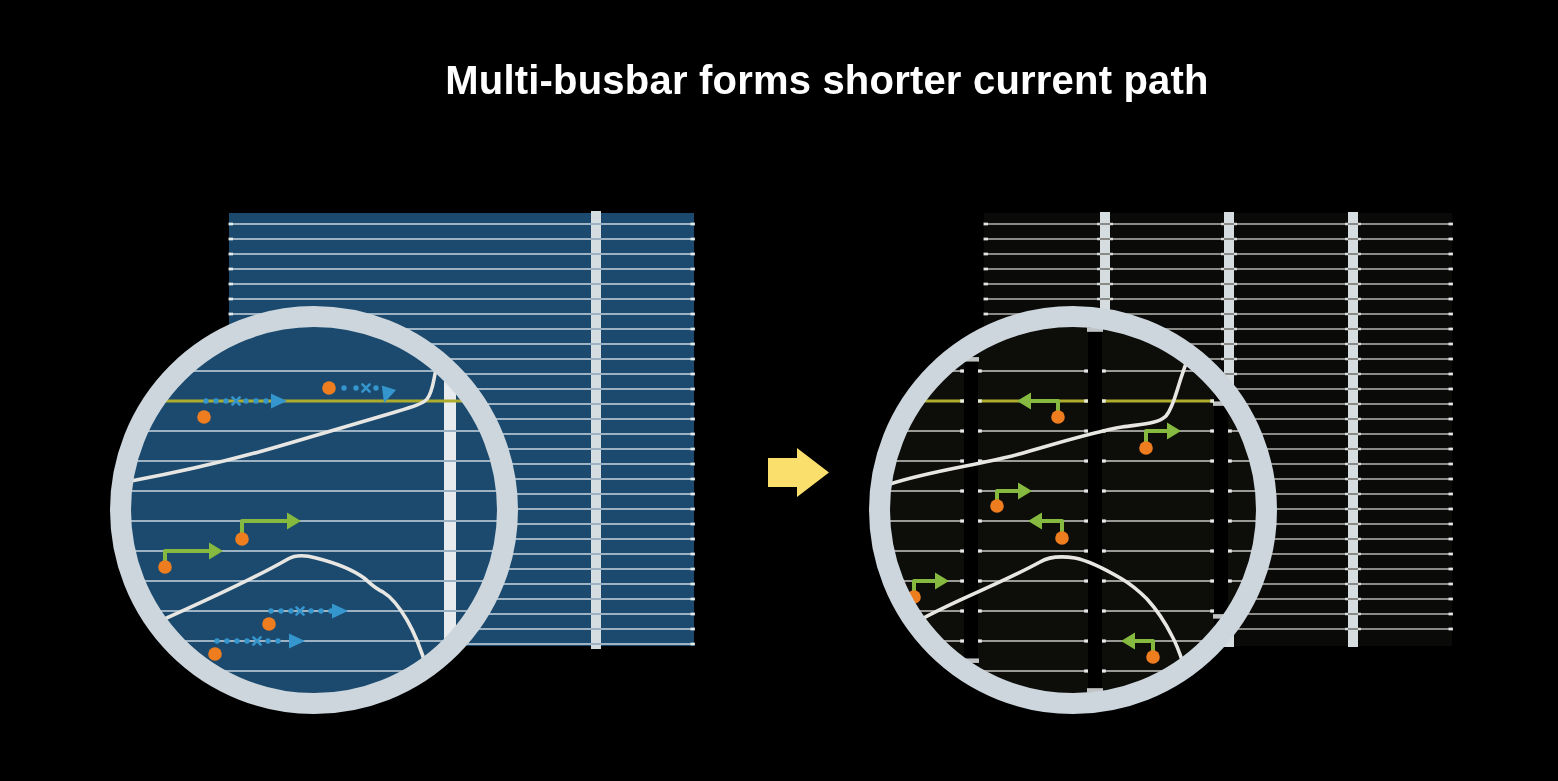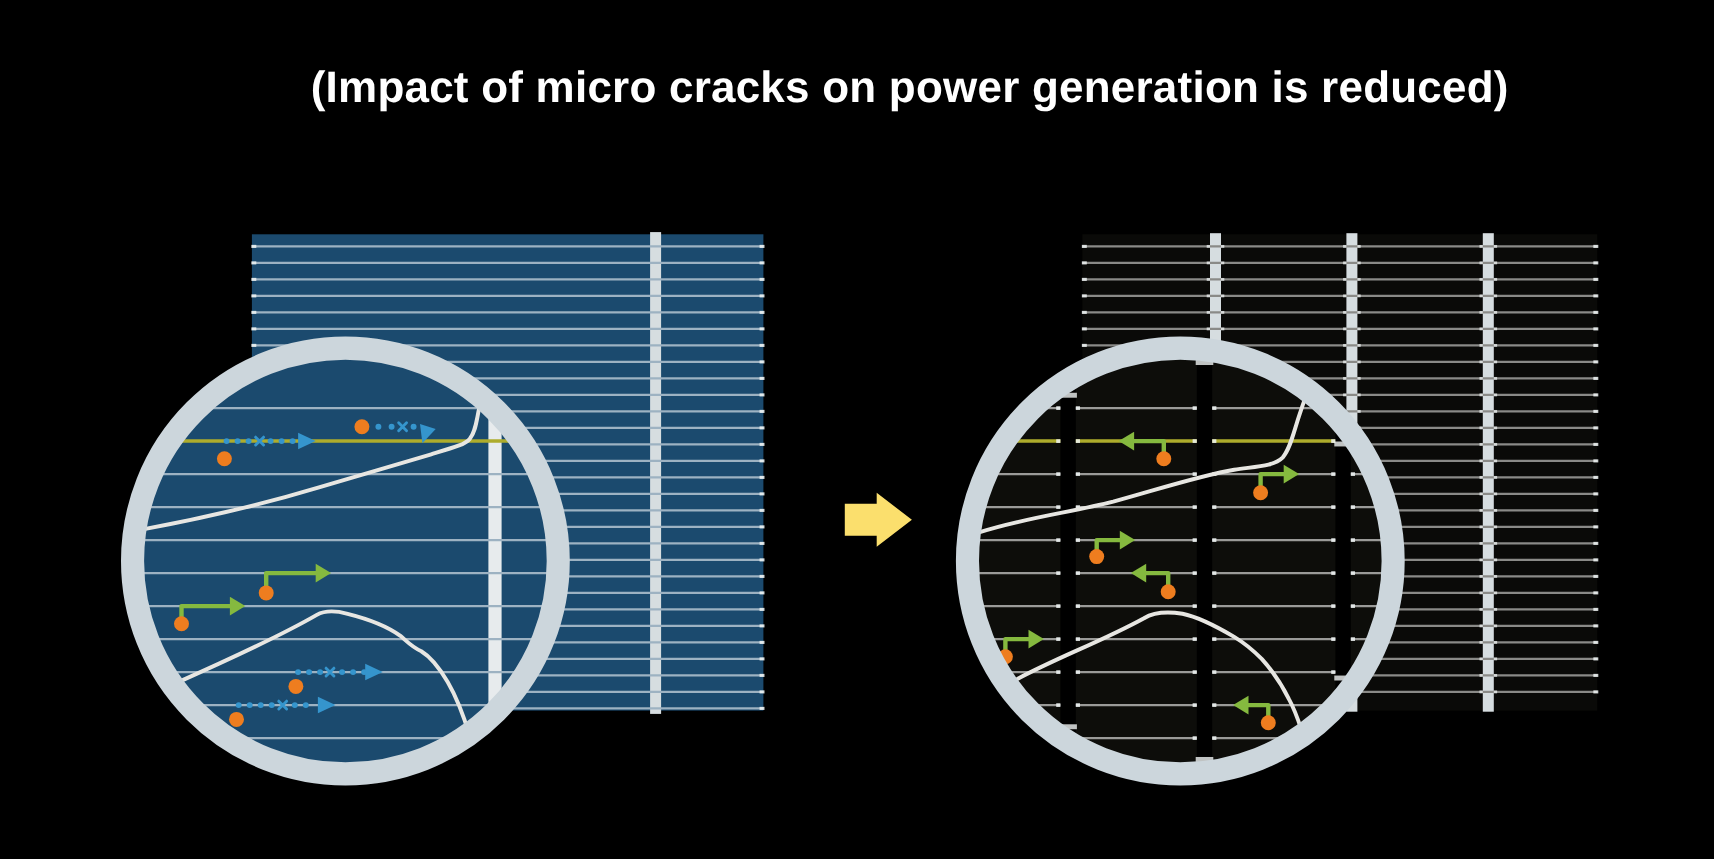--- a/index.html
+++ b/index.html
@@ -27,21 +27,21 @@
     line-height: 49px;
     letter-spacing: 0.2px;
   }
   svg#diagram { position: absolute; left: 0; top: 0; }
 </style>
 </head>
 <body>
 
 <div class="stage">
   <div class="title-block">
-    <div>(Impact of micro cracks on power generation is reduced)</div>
+    <div>Multi-busbar forms shorter current path</div>
   </div>
   <svg id="diagram" width="1558" height="781" viewBox="0 0 1558 781" xmlns="http://www.w3.org/2000/svg">
       <defs>
         <clipPath id="clip-magnifier-conventional">
           <circle cx="314" cy="510" r="184"></circle>
         </clipPath>
         <clipPath id="clip-magnifier-multibusbar">
           <circle cx="1073" cy="510" r="184"></circle>
         </clipPath>
       </defs>

